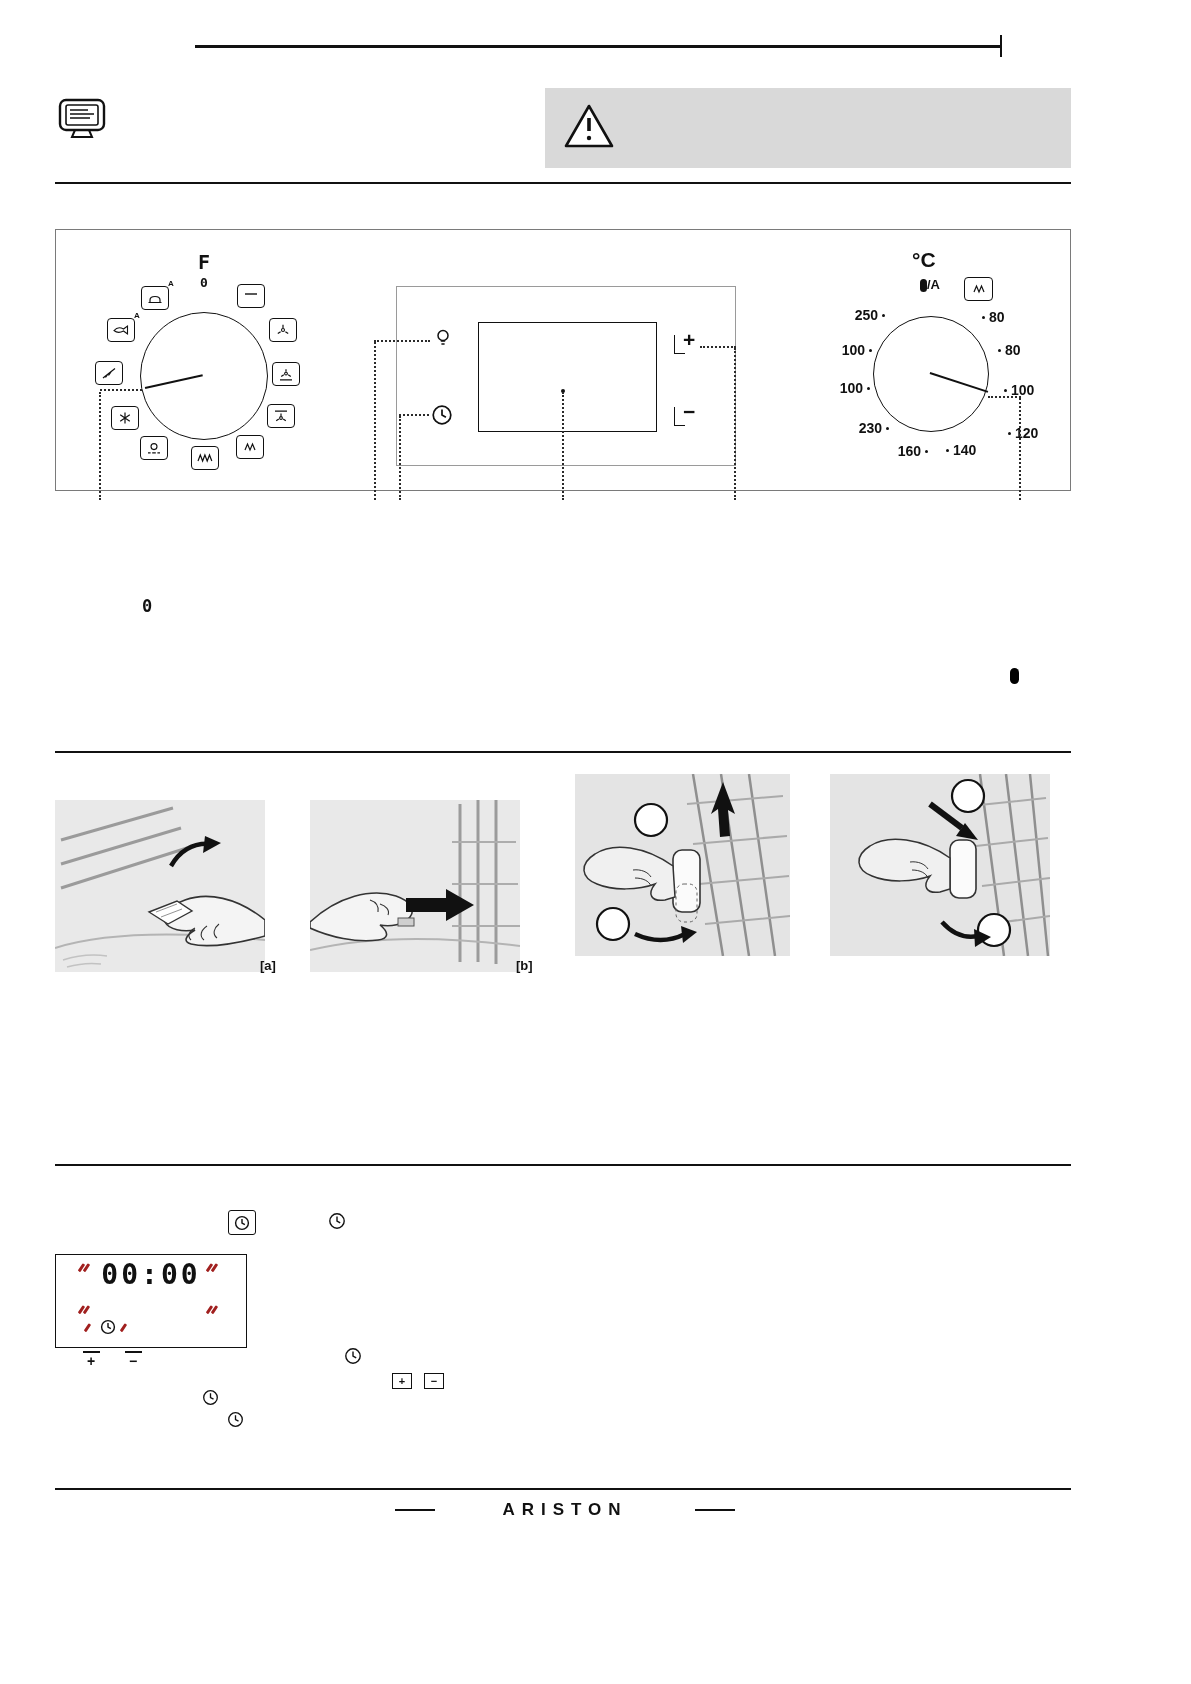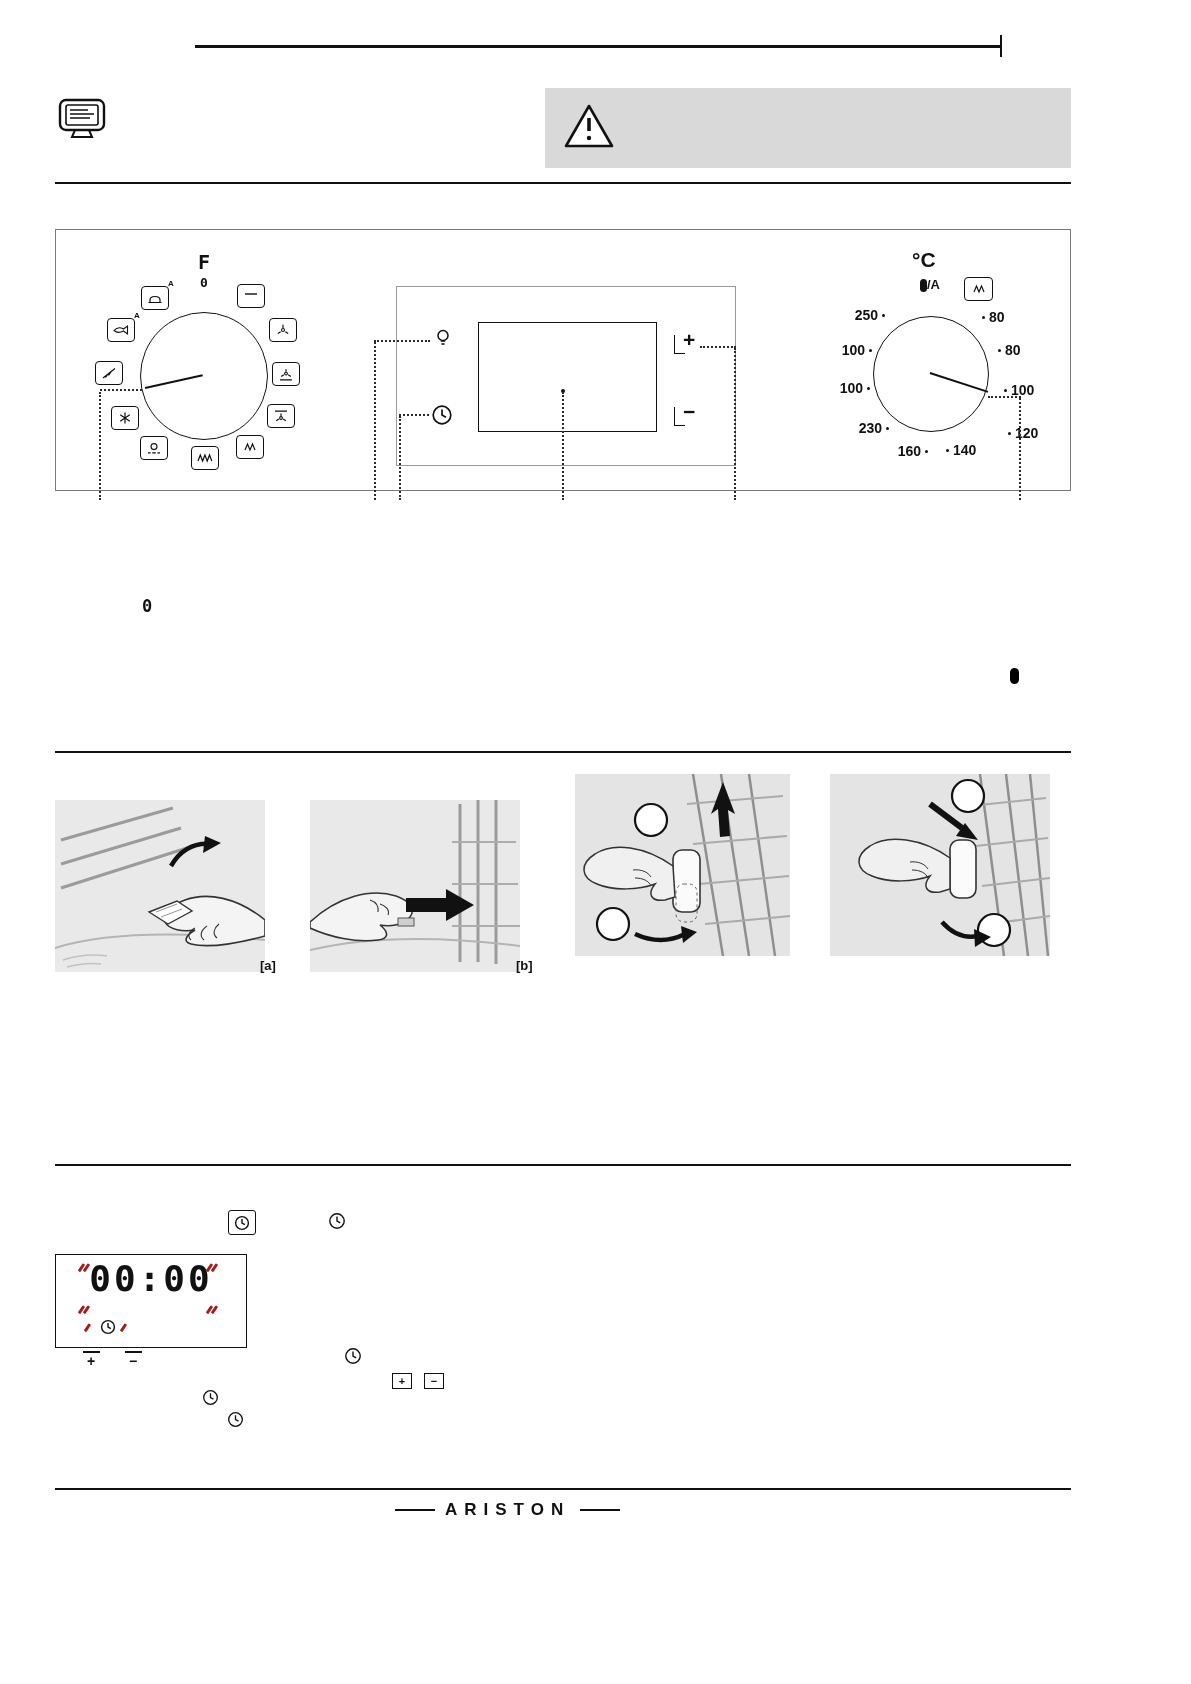--- a/index.html
+++ b/index.html
@@ -26,34 +26,34 @@
   .pm .bracket{position:absolute;left:2px;top:9px;width:10px;height:18px;
                border-left:1.7px solid #111;border-bottom:1.7px solid #111;}
   .pill-mini{display:inline-block;width:7px;height:13px;background:#111;border-radius:3.5px;vertical-align:middle;}
   .grill-box{position:absolute;width:27px;height:22px;border:1.4px solid #111;border-radius:4px;
              display:flex;align-items:center;justify-content:center;background:#fff;}
   .fig{position:absolute;overflow:hidden;}
   .fig svg{display:block;}
   .fig-label{position:absolute;font-size:13px;font-weight:bold;}
   .clock-disp{position:absolute;border:1.9px solid #111;background:#fff;}
   .seg-time{display:block;text-align:center;margin-top:6px;font-family:"DejaVu Sans Mono",monospace;
-            font-weight:bold;font-size:36px;letter-spacing:3px;line-height:1;}
+            font-weight:bold;font-size:28px;letter-spacing:3px;line-height:1;}
   .blink{position:absolute;display:flex;gap:2.5px;}
   .blink i{width:2.5px;height:9px;background:#a1201f;transform:rotate(34deg);border-radius:1px;}
   .frame-ic{position:absolute;width:26px;height:23px;border:1.4px solid #111;border-radius:3px;
             display:flex;align-items:center;justify-content:center;background:#fff;}
   .pm2{position:absolute;display:flex;flex-direction:column;align-items:center;width:22px;}
   .pm2 .bar{width:17px;height:1.7px;background:#111;margin-bottom:1px;}
   .pm2 .sg{font-size:14px;font-weight:bold;line-height:1;}
   .pm-box{position:absolute;width:18px;height:14px;border:1.3px solid #111;display:flex;
           align-items:center;justify-content:center;font-size:11px;font-weight:bold;line-height:1;}
   .warn-box{position:absolute;background:#d9d9d9;display:flex;align-items:center;padding-left:18px;box-sizing:border-box;}
   .brand-wrap{position:absolute;text-align:center;}
   .brand-main{font-size:47px;font-weight:bold;letter-spacing:-1px;line-height:1;}
-  .ariston-row{display:flex;align-items:center;justify-content:flex-start;gap:10px;margin-top:4px;}
+  .ariston-row{display:flex;align-items:center;justify-content:space-between;gap:10px;margin-top:4px;}
   .ariston-row .ln{width:40px;height:2px;background:#111;}
   .ariston-row .tx{font-size:17px;font-weight:bold;letter-spacing:7px;}
   .blackpill{position:absolute;width:9px;height:16px;background:#000;border-radius:4.5px;}
   .c-dot{position:absolute;width:4px;height:4px;border-radius:50%;background:#111;}
 </style>
 </head>
 <body>
 
 <div class="page">
 

